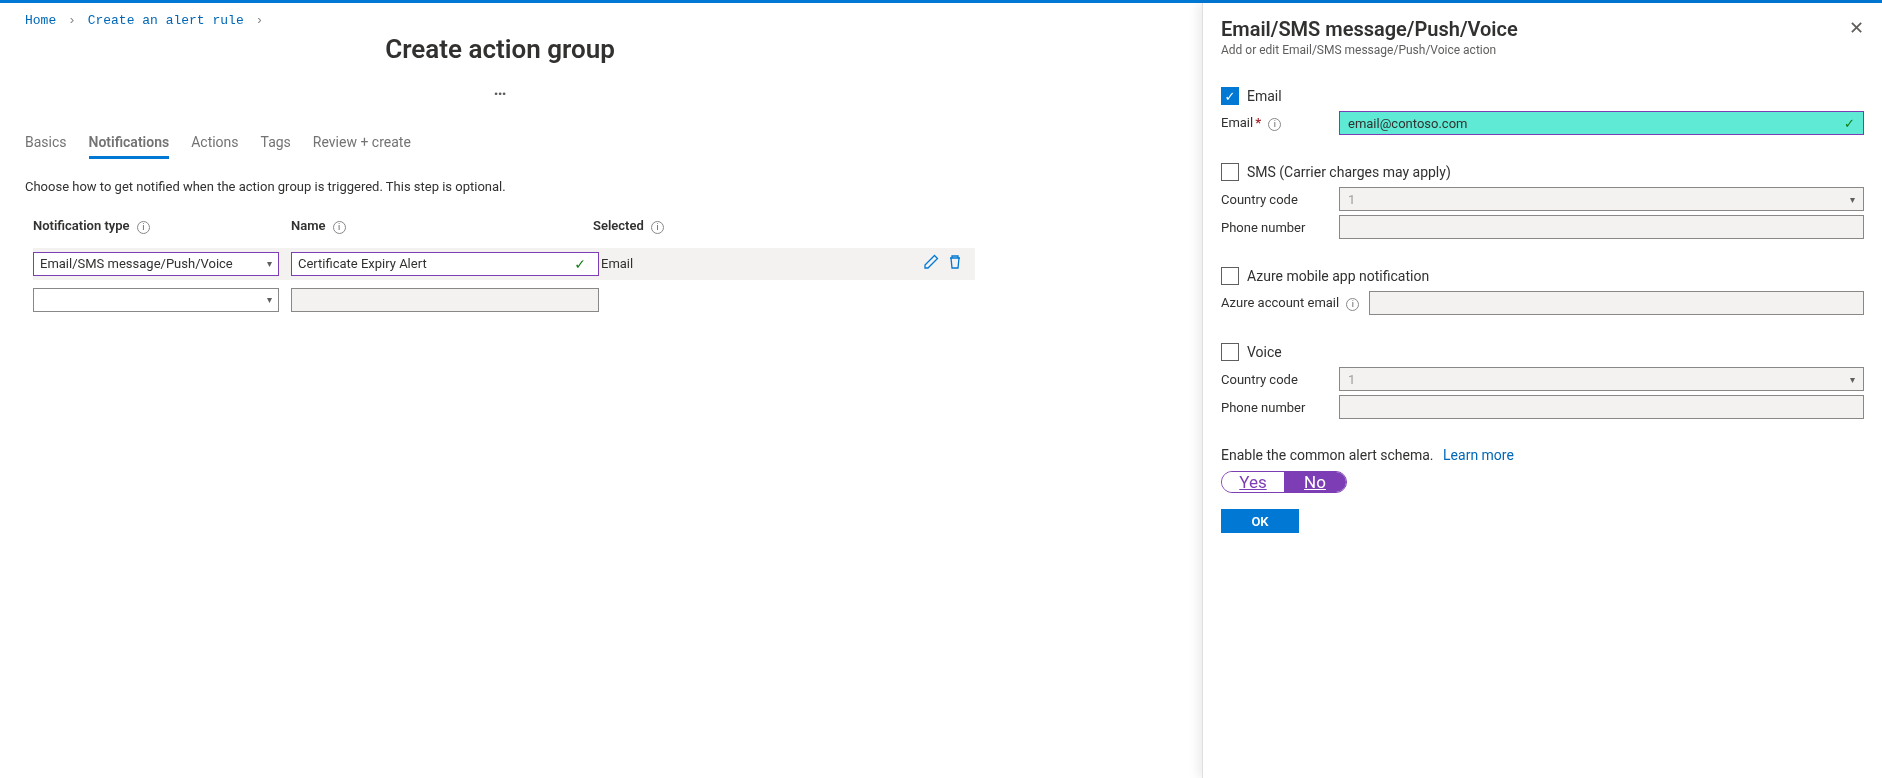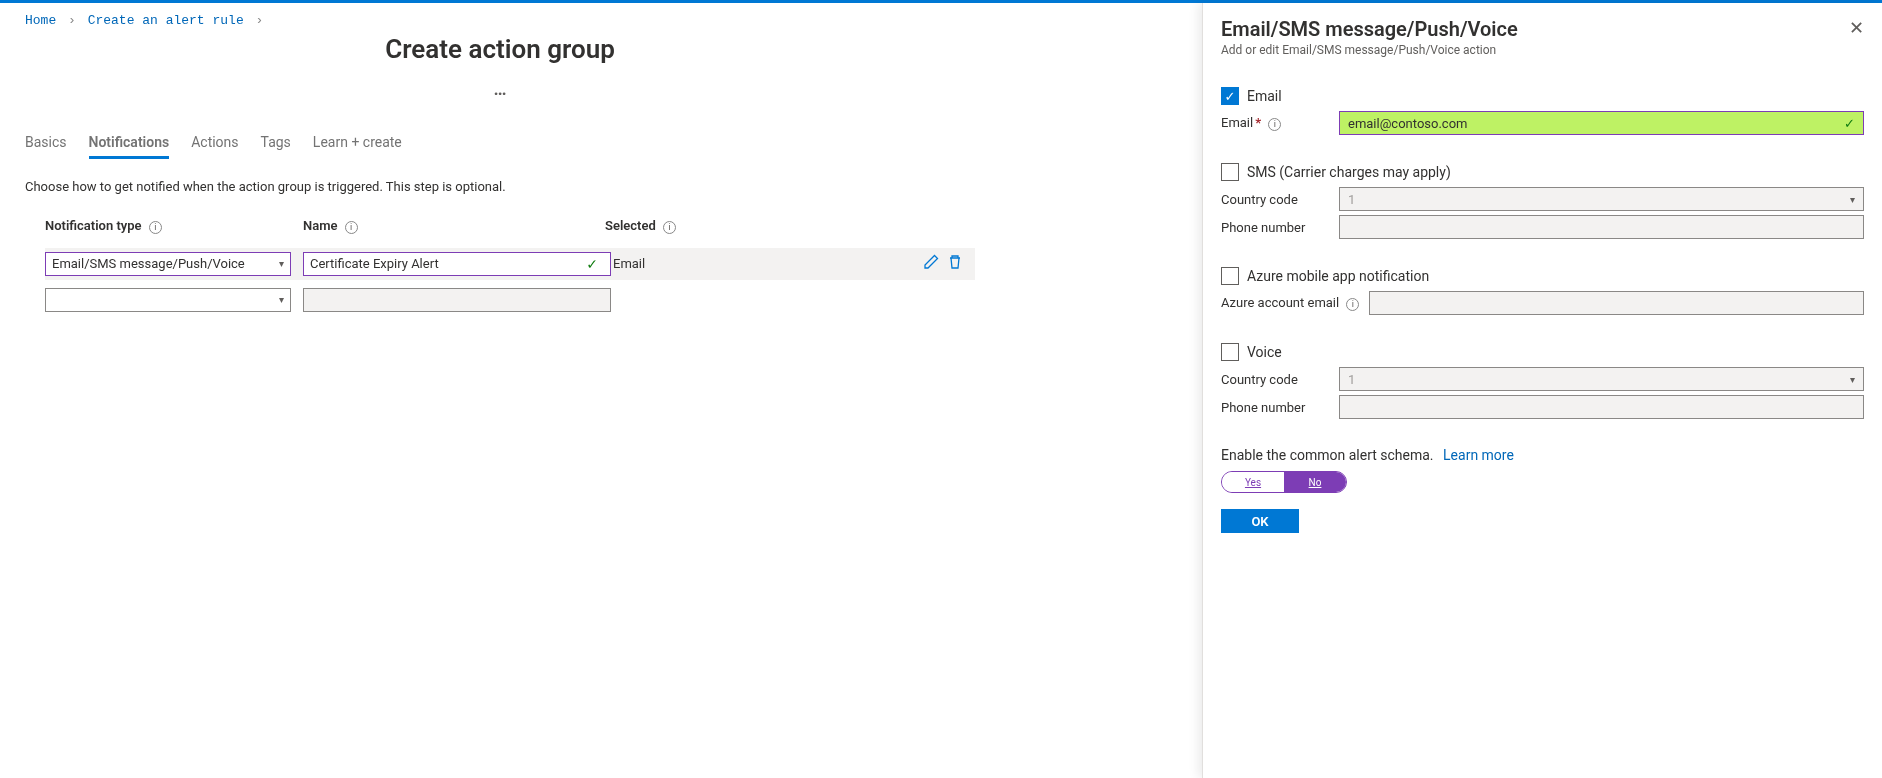--- a/index.html
+++ b/index.html
@@ -66,21 +66,20 @@
       margin-bottom: 24px;
     }
     .notif-table {
       display: flex;
       flex-direction: column;
       margin-left: 8px;
     }
     .notif-header-row, .notif-row {
       display: flex;
       align-items: center;
-      margin-left: 12px;
     }
     .notif-header-row {
       margin-bottom: 14px;
       font-weight: 600;
       font-size: 13px;
     }
     .col-type { width: 258px; }
     .col-name { width: 302px; }
     .col-selected { flex: 1; display:flex; align-items:center; justify-content:space-between;}
     .info-icon {
@@ -149,37 +148,37 @@
     .checkbox.checked { background: #0078d4; border-color: #0078d4; }
     .field-row { display:flex; align-items:center; margin-top: 4px; gap: 8px; }
     .field-label { width: 110px; font-size: 13px; }
     .req { color: #a4262c; font-weight:bold; margin-left:2px;}
     .panel-input {
       flex: 1;
       height: 24px;
       border: 1px solid #8a8886;
       font-size: 13px;
       padding: 0 8px;
-      background: #bef264;
+      background: #5eead4;
       display:flex; align-items:center; justify-content:space-between;
     }
     .panel-input.disabled { background: #f3f2f1; color: #a19f9d; }
     .panel-input.valid { border-color: #7d3db5; }
     .panel-select {
       flex:1; height:24px; border:1px solid #8a8886; background:#f3f2f1;
       display:flex; align-items:center; justify-content:space-between;
       padding: 0 8px; color:#a19f9d; font-size:13px;
     }
     .schema-row { font-size: 14px; margin-bottom: 8px; }
     .schema-row a { color:#0067b8; text-decoration:none; margin-left:6px; }
     .toggle {
       display:inline-flex; border:1px solid #7d3db5; border-radius: 20px;
       overflow:hidden; height: 22px;
     }
-    .toggle .opt { width:62px; display:flex; align-items:center; justify-content:center; font-size:10px;text-decoration:underline;}
+    .toggle .opt { width:62px; display:flex; align-items:center; justify-content:center; font-size:17px;text-decoration:underline;}
     .toggle .opt.inactive { color:#7d3db5; background:#fff; }
     .toggle .opt.active { background:#7d3db5; color:#fff; }
     .ok-btn {
       margin-top: 16px;
       width: 78px; height: 24px;
       background:#0078d4; color:#fff; border:none;
       font-size:13px; font-weight:600;
       display:flex; align-items:center; justify-content:center;
     }
     .disabled-row .panel-input, .disabled-row .panel-select { pointer-events:none; }
@@ -197,21 +196,21 @@
   <div class="page-title">
     <span>Create action group</span>
     <span class="ellipsis-btn">…</span>
   </div>
 
   <div class="tabs">
     <div class="tab">Basics</div>
     <div class="tab active">Notifications</div>
     <div class="tab">Actions</div>
     <div class="tab">Tags</div>
-    <div class="tab">Learn + create</div>
+    <div class="tab">Review + create</div>
   </div>
 
   <div class="instruction">Choose how to get notified when the action group is triggered. This step is optional.</div>
 
   <div class="notif-table">
     <div class="notif-header-row">
       <div class="col-type">
         <span>Notification type</span>
         <span class="info-icon">i</span>
       </div>

